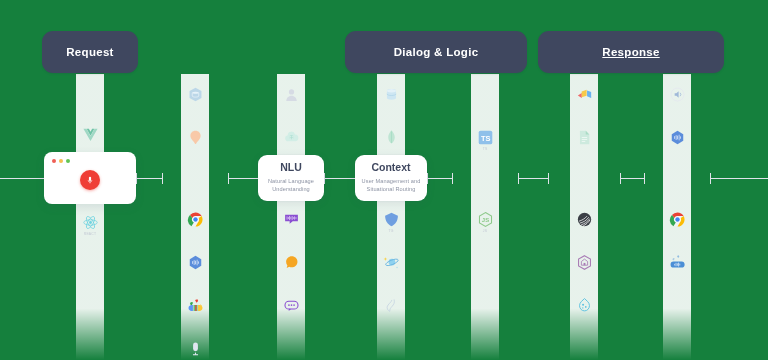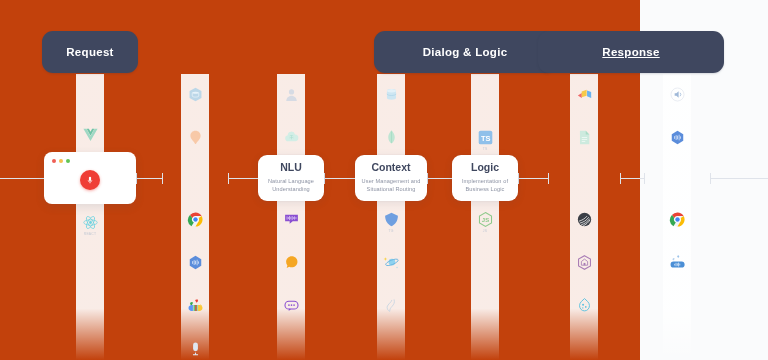--- a/index.html
+++ b/index.html
@@ -2,21 +2,21 @@
 <html><head>
 <meta charset="utf-8">
 <style>
   html,body{margin:0;padding:0;}
   body{
     width:768px;height:360px;overflow:hidden;
     background:#fafbfc;
     font-family:"Liberation Sans", sans-serif;
     position:relative;
   }
-  #stage{position:relative;width:640px;height:360px;background:#c2410c;}
+  #stage{position:relative;width:768px;height:360px;background:#15803d;}
 
   
   .stripe{position:absolute;top:74px;height:286px;background:linear-gradient(180deg,#ffffff 0%,#ffffff 82%,rgba(255,255,255,0) 100%);opacity:.9;}
 
   
   .pill{
     position:absolute;height:42px;border-radius:11px;
     background:#3f475f;color:#fff;
     display:flex;align-items:center;justify-content:center;
     font-size:11.5px;font-weight:bold;letter-spacing:.3px;
@@ -64,21 +64,21 @@
     <div class="stripe" style="left: 76px; width: 28px;"></div>
     <div class="stripe" style="left: 181px; width: 28px;"></div>
     <div class="stripe" style="left: 277px; width: 28px;"></div>
     <div class="stripe" style="left: 377px; width: 28px;"></div>
     <div class="stripe" style="left: 471px; width: 28px;"></div>
     <div class="stripe" style="left: 570px; width: 28px;"></div>
     <div class="stripe" style="left: 663px; width: 28px;"></div>
     <div class="pill" style="left: 42px; top: 31px; width: 96px; background: rgb(63, 71, 95); color: rgb(255, 255, 255);">
       <span>Request</span>
     </div>
-    <div class="pill" style="left: 345px; top: 31px; width: 182px; background: rgb(63, 71, 95); color: rgb(255, 255, 255); margin-left: 29px;">
+    <div class="pill" style="left: 345px; top: 31px; width: 182px; background: rgb(63, 71, 95); color: rgb(255, 255, 255);">
       <span>Dialog &amp; Logic</span>
     </div>
     <div class="pill" style="left: 538px; top: 31px; width: 186px; background: rgb(63, 71, 95); color: rgb(255, 255, 255); text-decoration: underline;">
       <span>Response</span>
     </div>
     <div class="rail" style="left: 0px; width: 44px; background: rgb(223, 227, 234);"></div>
     <div class="cap" style="left: 44px; background: rgb(223, 227, 234);"></div>
     <div class="rail" style="left: 136px; width: 26px; background: rgb(223, 227, 234);"></div>
     <div class="cap" style="left: 136px; background: rgb(223, 227, 234);"></div>
     <div class="cap" style="left: 162px; background: rgb(223, 227, 234);"></div>
@@ -299,25 +299,20 @@
         </svg>
       </span>
     </div>
     <div class="ico" style="left: 382.5px; top: 296.5px; width: 17px; height: 17px;">
       <span class="ico-inner" style="width: 17px; height: 17px; display: flex; align-items: center; justify-content: center;">
         <svg width="17" height="17" viewBox="0 0 24 24" fill="none" stroke="#c6d4e2" stroke-width="1.2">
           <path d="M15.6 3.4c1.4 4.4-.4 7.1-2.8 9.8-2 2.2-3.6 4.2-3.2 7.2-3-1.4-4.6-4.6-3.4-7.6 1-2.5 3.2-3.6 5-6 .6-.8 1-1.7 1.2-2.6"></path>
         </svg>
       </span>
     </div>
-    <div class="card" style="left: 452px; width: 66px; top: 155px; height: 46px; background: rgb(255, 255, 255);">
-      <div class="ttl" style="color: rgb(63, 71, 95);">Logic</div>
-      <div class="sub" style="color: rgb(141, 147, 164); white-space: pre-line;">Implementation of
-Business Logic</div>
-    </div>
     <div class="ico" style="left: 476.5px; top: 128.5px; width: 17px; height: 17px;">
       <span class="ico-inner" style="width: 17px; height: 17px; display: flex; align-items: center; justify-content: center;">
         <svg width="17" height="17" viewBox="0 0 24 24">
           <rect x="2.4" y="2.4" width="19.2" height="19.2" rx="2.6" fill="#8fc0ea"></rect>
           <text x="12.4" y="16.6" font-family="Liberation Sans, sans-serif" font-size="10.5" font-weight="bold" fill="#ffffff" text-anchor="middle">TS</text>
         </svg>
       </span>
     </div>
     <div class="iconlabel" style="left: 465px; top: 146.5px;">TS</div>
     <div class="ico" style="left: 476.5px; top: 210.5px; width: 17px; height: 17px;">

